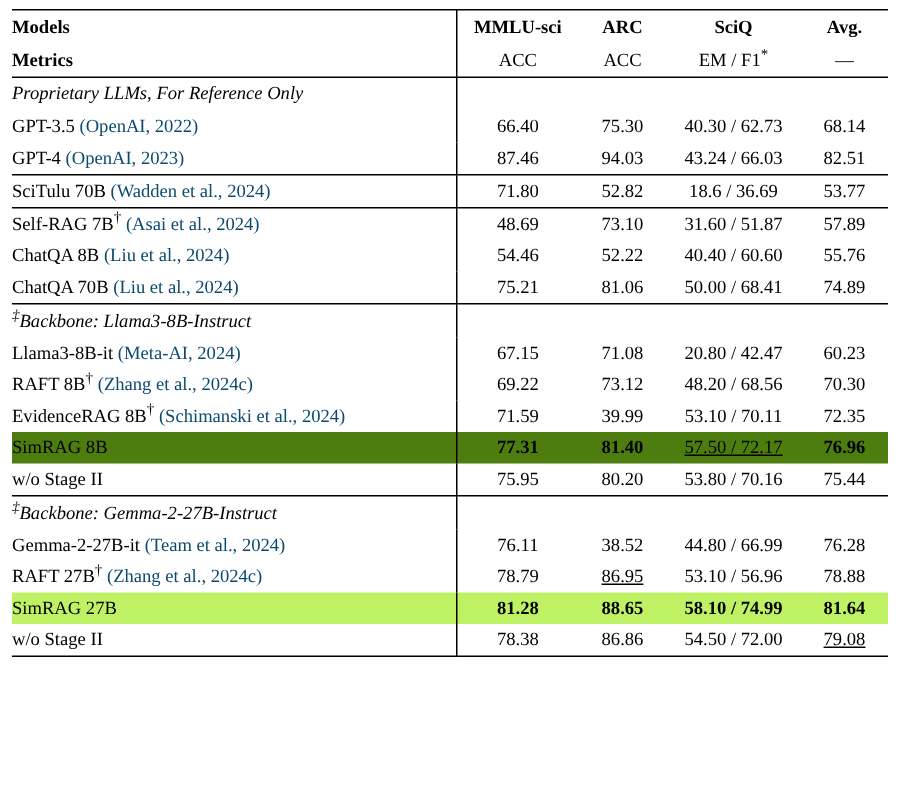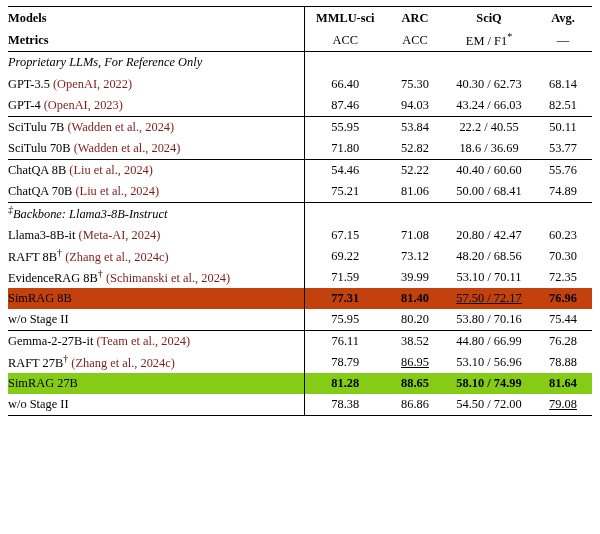--- a/index.html
+++ b/index.html
@@ -69,27 +69,27 @@
   .hdr .cell-model { font-weight: bold; }
   .sub .cell-model { font-weight: bold; }
   .section td {
     font-style: italic;
     height: 22px;
     padding-left: 2px;
   }
   .section .cell-model {
   }
   .cite {
-    color: #7f1d1d;
+    color: #0c4a6e;
   }
   .bold { font-weight: bold; }
   .underline { text-decoration: underline; }
   .indent { padding-left: 18px; margin-top: 37px; }
-  .rowhl-teal td { background: #c2410c; }
-  .rowhl-pink td { background: #84cc16; }
+  .rowhl-teal td { background: #4d7c0f; }
+  .rowhl-pink td { background: #bef264; }
   .dagger { font-size: 10px; vertical-align: super; }
   .ddagger { font-size: 10px; vertical-align: super; }
   .star { font-size: 10px; vertical-align: super; }
 </style>
 </head>
 <body>
 
 <div id="root">
   <table class="results">
     <colgroup>
@@ -128,33 +128,33 @@
           <td class="cell-num">40.30 / 62.73</td>
           <td class="cell-num">68.14</td>
         </tr>
         <tr class="rule-bottom">
           <td class="cell-model vsep">GPT-4 <span class="cite">(OpenAI, 2023)</span></td>
           <td class="cell-num">87.46</td>
           <td class="cell-num">94.03</td>
           <td class="cell-num">43.24 / 66.03</td>
           <td class="cell-num">82.51</td>
         </tr>
-        <tr class="">
-          <td class="cell-model vsep">SciTulu 7B <span class="cite">(Wadden et al., 2024)</span></td>
-          <td class="cell-num">55.95</td>
-          <td class="cell-num">53.84</td>
-          <td class="cell-num">22.2 / 40.55</td>
-          <td class="cell-num">50.11</td>
-        </tr>
         <tr class="rule-bottom">
           <td class="cell-model vsep">SciTulu 70B <span class="cite">(Wadden et al., 2024)</span></td>
           <td class="cell-num">71.80</td>
           <td class="cell-num">52.82</td>
           <td class="cell-num">18.6 / 36.69</td>
           <td class="cell-num">53.77</td>
+        </tr>
+        <tr class="">
+          <td class="cell-model vsep">Self-RAG 7B<span class="dagger">†</span> <span class="cite">(Asai et al., 2024)</span></td>
+          <td class="cell-num">48.69</td>
+          <td class="cell-num">73.10</td>
+          <td class="cell-num">31.60 / 51.87</td>
+          <td class="cell-num">57.89</td>
         </tr>
         <tr class="">
           <td class="cell-model vsep">ChatQA 8B <span class="cite">(Liu et al., 2024)</span></td>
           <td class="cell-num">54.46</td>
           <td class="cell-num">52.22</td>
           <td class="cell-num">40.40 / 60.60</td>
           <td class="cell-num">55.76</td>
         </tr>
         <tr class="rule-bottom">
           <td class="cell-model vsep">ChatQA 70B <span class="cite">(Liu et al., 2024)</span></td>
@@ -198,20 +198,27 @@
           <td class="cell-num"><span class="underline">57.50 / 72.17</span></td>
           <td class="cell-num"><span class="bold">76.96</span></td>
         </tr>
         <tr class="rule-bottom">
           <td class="cell-model vsep indent"><span class="indent-wrap"></span>w/o Stage II</td>
           <td class="cell-num">75.95</td>
           <td class="cell-num">80.20</td>
           <td class="cell-num">53.80 / 70.16</td>
           <td class="cell-num">75.44</td>
         </tr>
+        <tr class="section">
+          <td class="cell-model vsep"><span class="ddagger">‡</span>Backbone: Gemma-2-27B-Instruct</td>
+          <td class="cell-num"></td>
+          <td class="cell-num"></td>
+          <td class="cell-num"></td>
+          <td class="cell-num"></td>
+        </tr>
         <tr class="">
           <td class="cell-model vsep">Gemma-2-27B-it <span class="cite">(Team et al., 2024)</span></td>
           <td class="cell-num">76.11</td>
           <td class="cell-num">38.52</td>
           <td class="cell-num">44.80 / 66.99</td>
           <td class="cell-num">76.28</td>
         </tr>
         <tr class="">
           <td class="cell-model vsep">RAFT 27B<span class="dagger">†</span> <span class="cite">(Zhang et al., 2024c)</span></td>
           <td class="cell-num">78.79</td>

